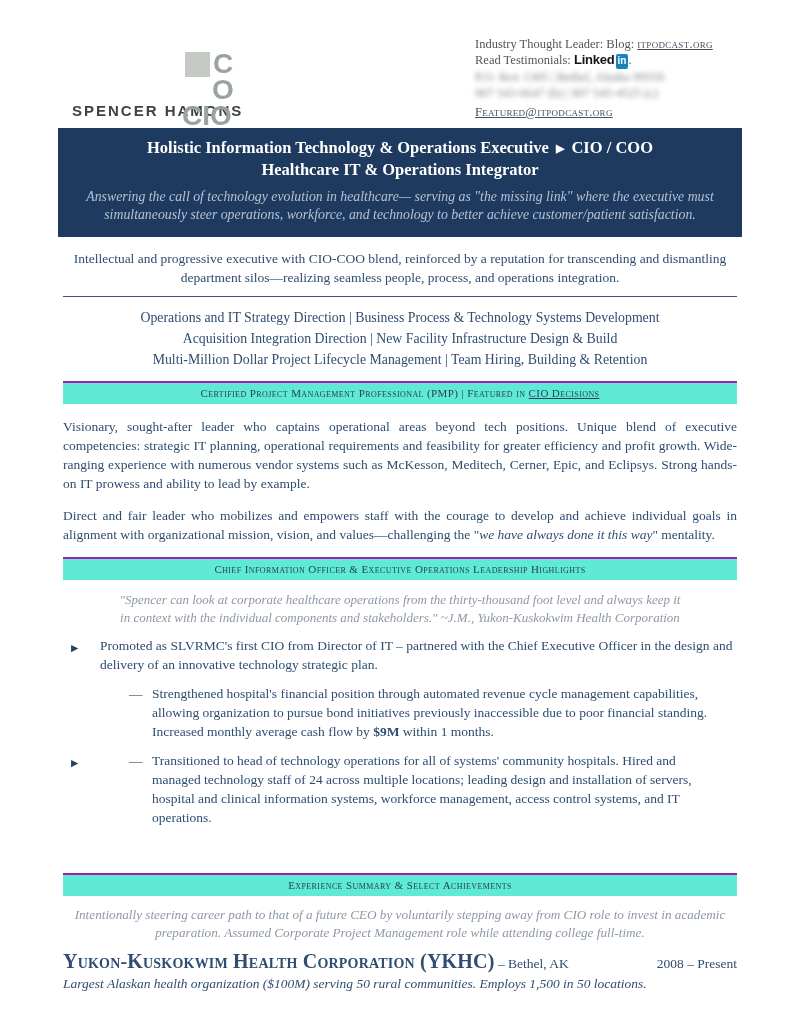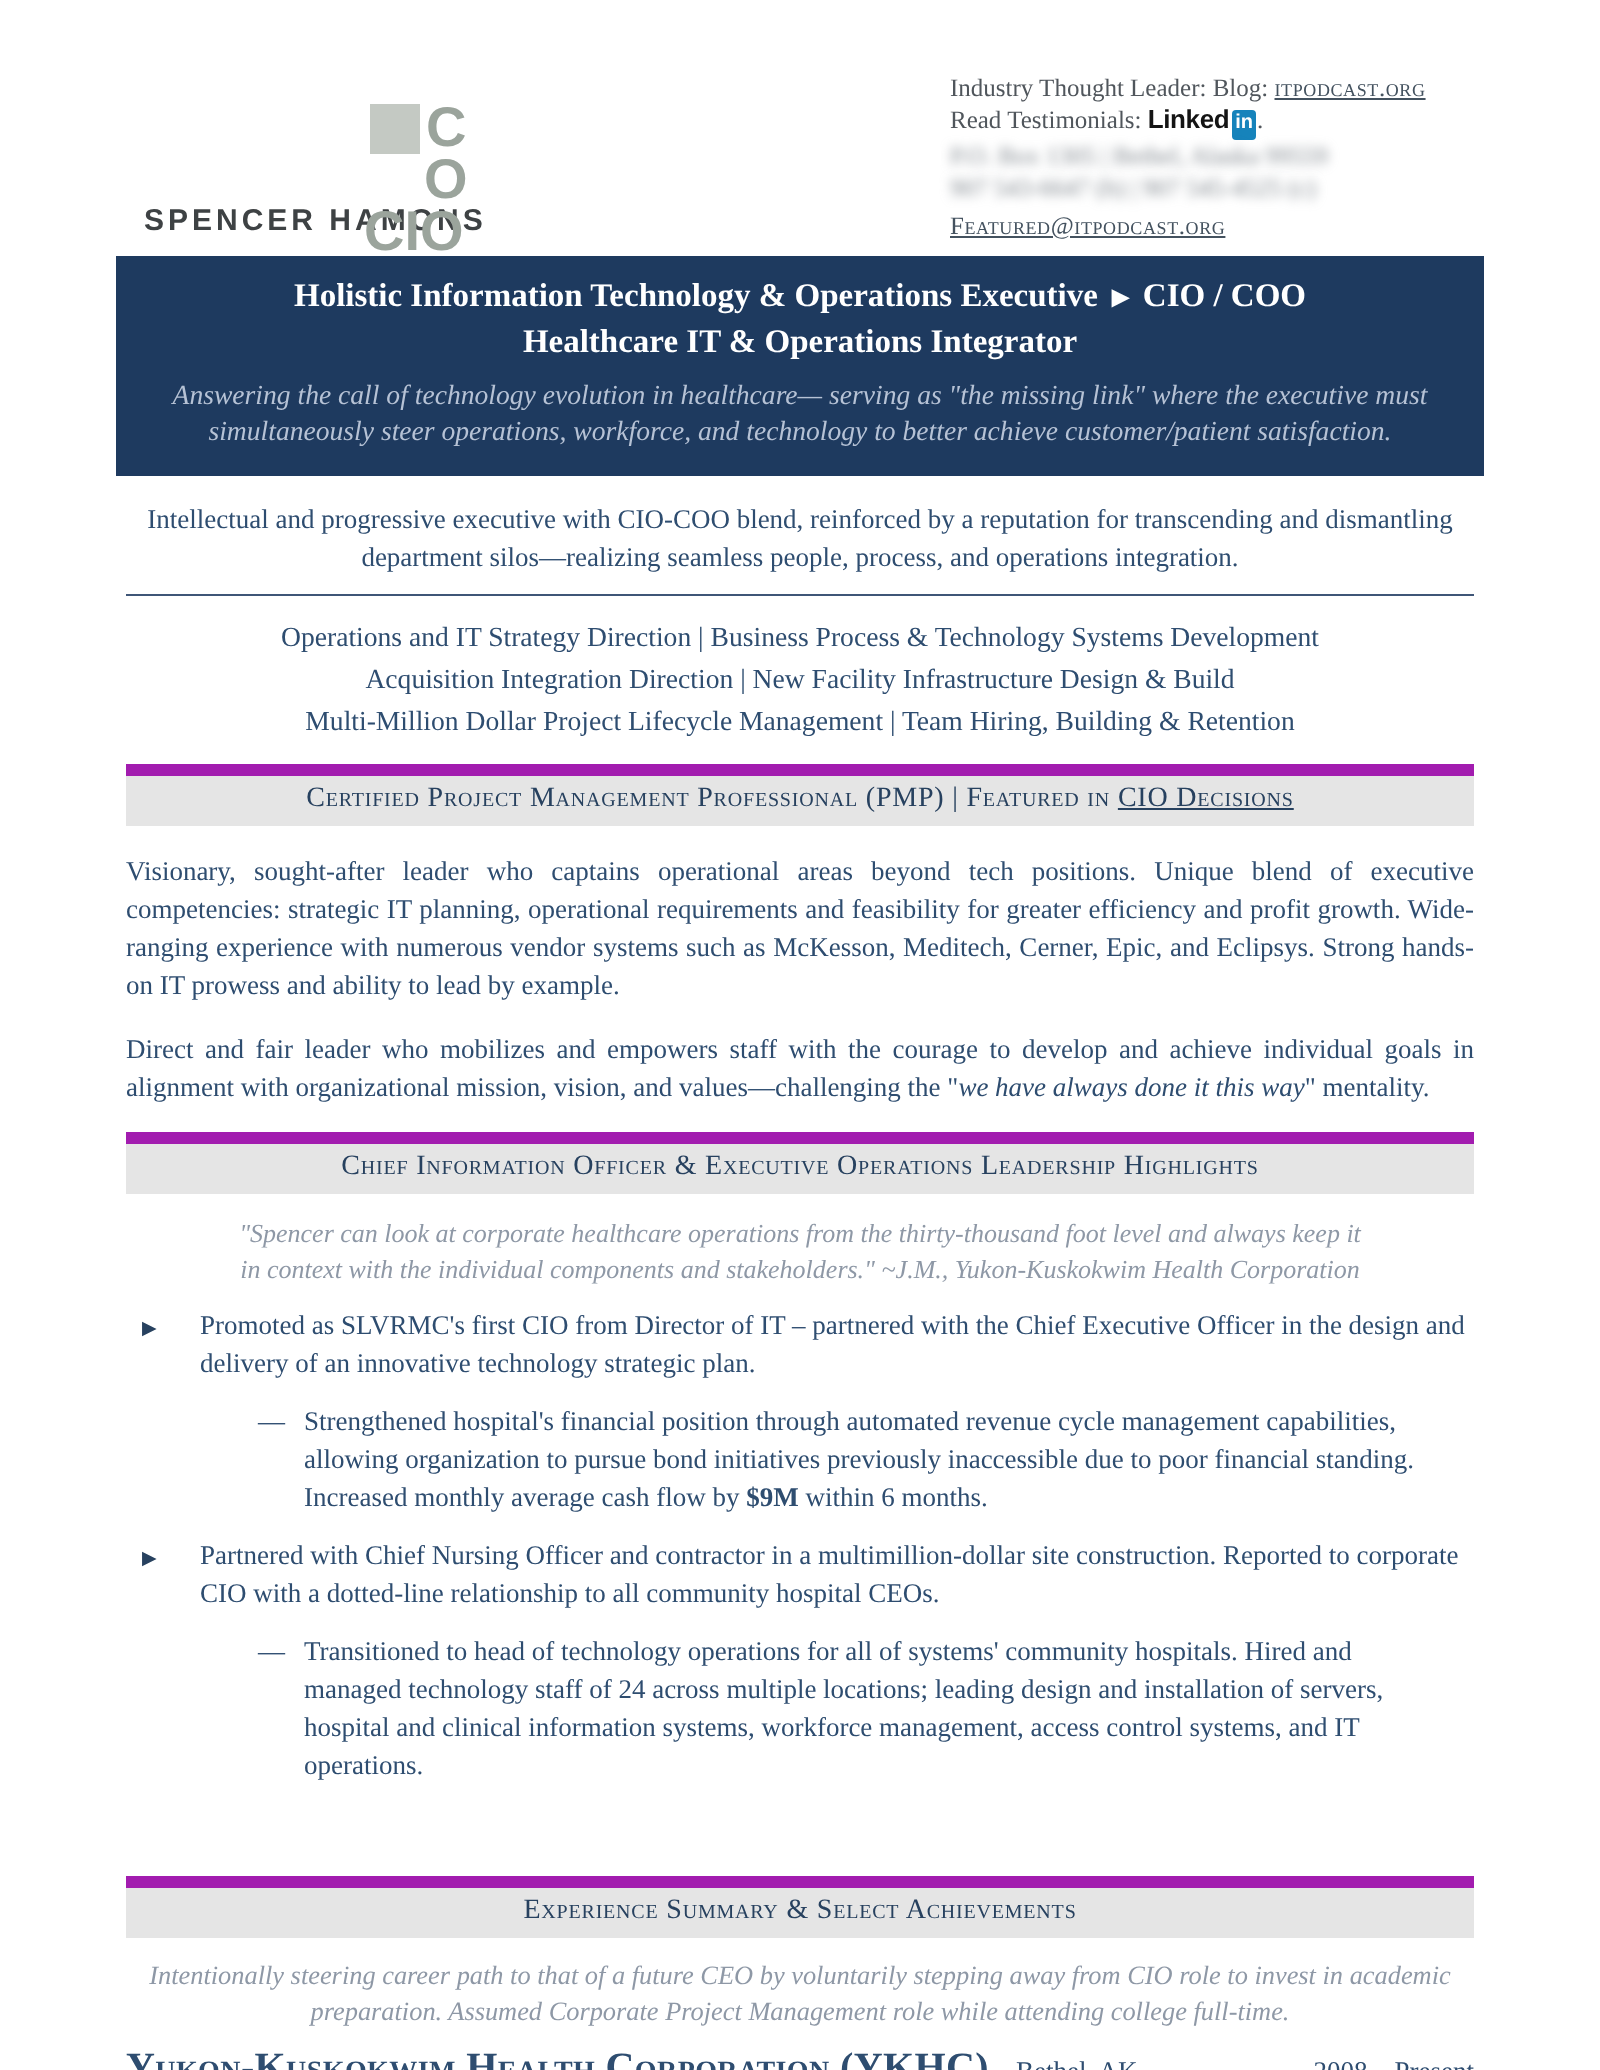--- a/index.html
+++ b/index.html
@@ -30,22 +30,22 @@
   .banner{margin:0 58px;background:#1e3a5f;color:#fff;text-align:center;padding:9px 24px 13px;}
   .banner-title{font-weight:bold;font-size:16.5px;line-height:21px;}
   .banner-arrow{font-size:11px;padding:0 7px;vertical-align:1px;}
   .tagline{margin-top:8px;font-style:italic;color:#b6c2d5;font-size:13.8px;line-height:18px;}
 
   
   .intro{margin:12px 68px 9px;text-align:center;line-height:19px;}
   .rule{border:none;border-top:1.5px solid #3f5677;margin:0 63px;}
   .competencies{margin:10px 63px 11px;text-align:center;line-height:21px;font-size:13.8px;}
 
-  .bar{margin:0 63px;background:#e5e5e5;border-top:6px solid #a21caf;text-align:center;
-       padding:4px 0 5px;font-variant:small-caps;font-size:14px;letter-spacing:.4px;color:#27415f;}
+  .bar{margin:0 63px;background:#5eead4;border-top:2px solid #a21caf;text-align:center;
+       padding:4px 0 5px;font-variant:small-caps;font-size:11px;letter-spacing:.4px;color:#27415f;}
   .bar-link{text-decoration:underline;}
 
   .para{margin:13px 63px;text-align:justify;line-height:19px;}
   .italic-run{font-style:italic;}
 
   
   .quote{margin:11px 85px 4px;text-align:center;font-style:italic;color:#8e98a6;
          line-height:17.5px;font-size:13px;}
   .blist{margin:6px 63px 0;}
   .bullet{position:relative;padding-left:37px;margin:10px 0;line-height:19px;}
@@ -125,25 +125,24 @@
     <div>in context with the individual components and stakeholders." ~J.M., Yukon-Kuskokwim Health Corporation</div>
   </div>
 
   <div class="blist">
     <div class="bullet">
       <span class="tri">▶</span>
       <span>Promoted as SLVRMC's first CIO from Director of IT – partnered with the Chief Executive Officer in the design and delivery of an innovative technology strategic plan.</span>
     </div>
     <div class="sub">
       <span class="dash">—</span>
-      <span>Strengthened hospital's financial position through automated revenue cycle management capabilities, allowing organization to pursue bond initiatives previously inaccessible due to poor financial standing. Increased monthly average cash flow by </span><b>$9M</b><span> within 6 months.</span>
+      <span>Strengthened hospital's financial position through automated revenue cycle management capabilities, allowing organization to pursue bond initiatives previously inaccessible due to poor financial standing. Increased monthly average cash flow by </span><b>$9M</b><span> within 1 months.</span>
     </div>
     <div class="bullet">
       <span class="tri">▶</span>
-      <span>Partnered with Chief Nursing Officer and contractor in a multimillion-dollar site construction. Reported to corporate CIO with a dotted-line relationship to all community hospital CEOs.</span>
     </div>
     <div class="sub">
       <span class="dash">—</span>
       <span>Transitioned to head of technology operations for all of systems' community hospitals. Hired and managed technology staff of 24 across multiple locations; leading design and installation of servers, hospital and clinical information systems, workforce management, access control systems, and IT operations.</span>
     </div>
   </div>
 
   <div class="spacer-top"></div>
   <div class="bar">Experience Summary &amp; Select Achievements</div>
 

